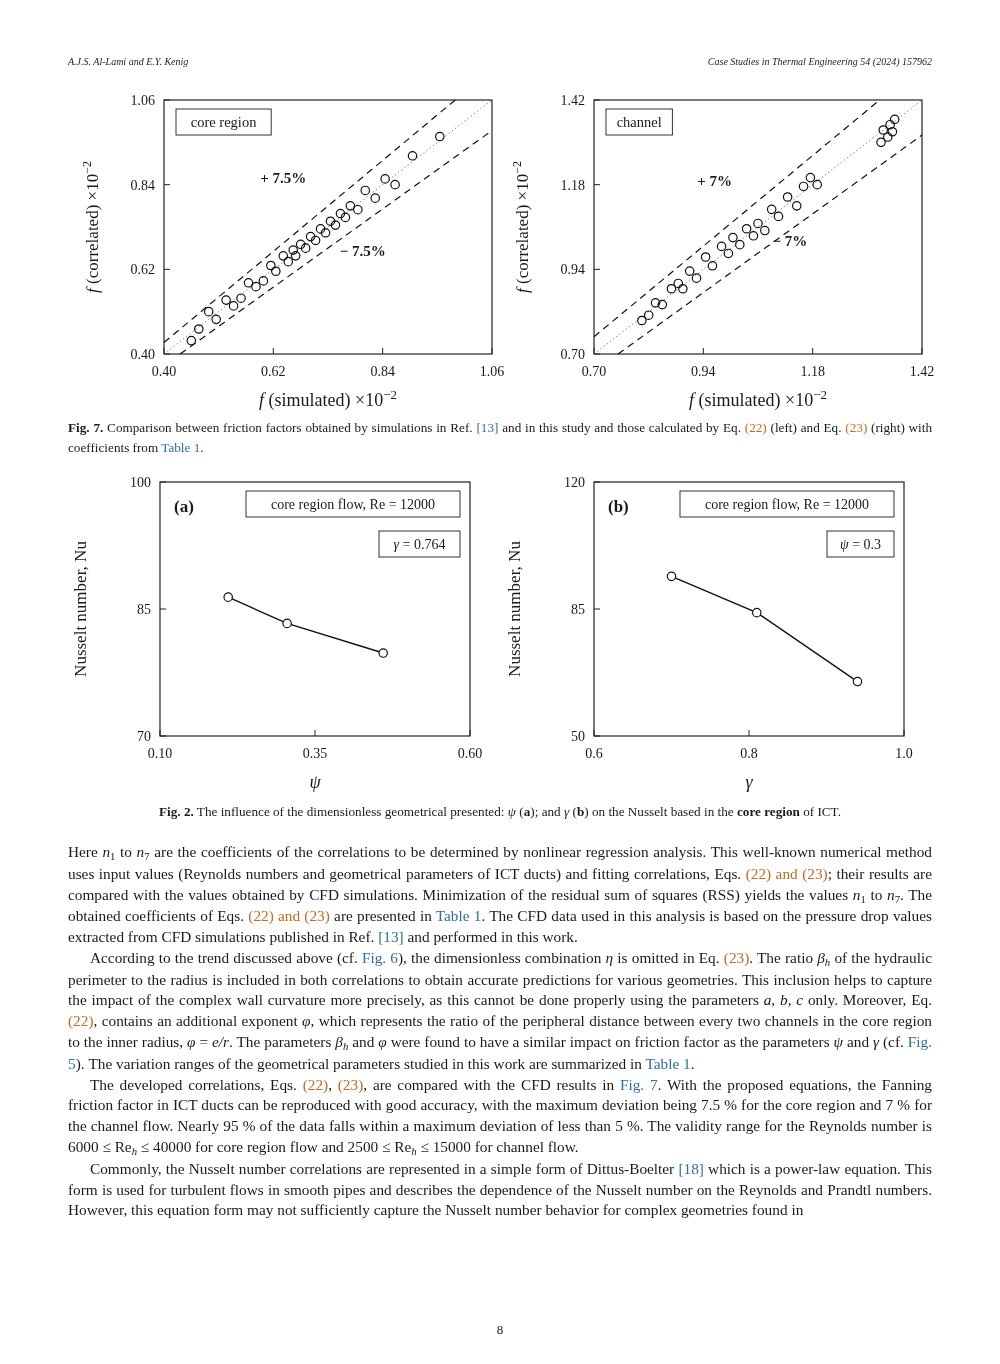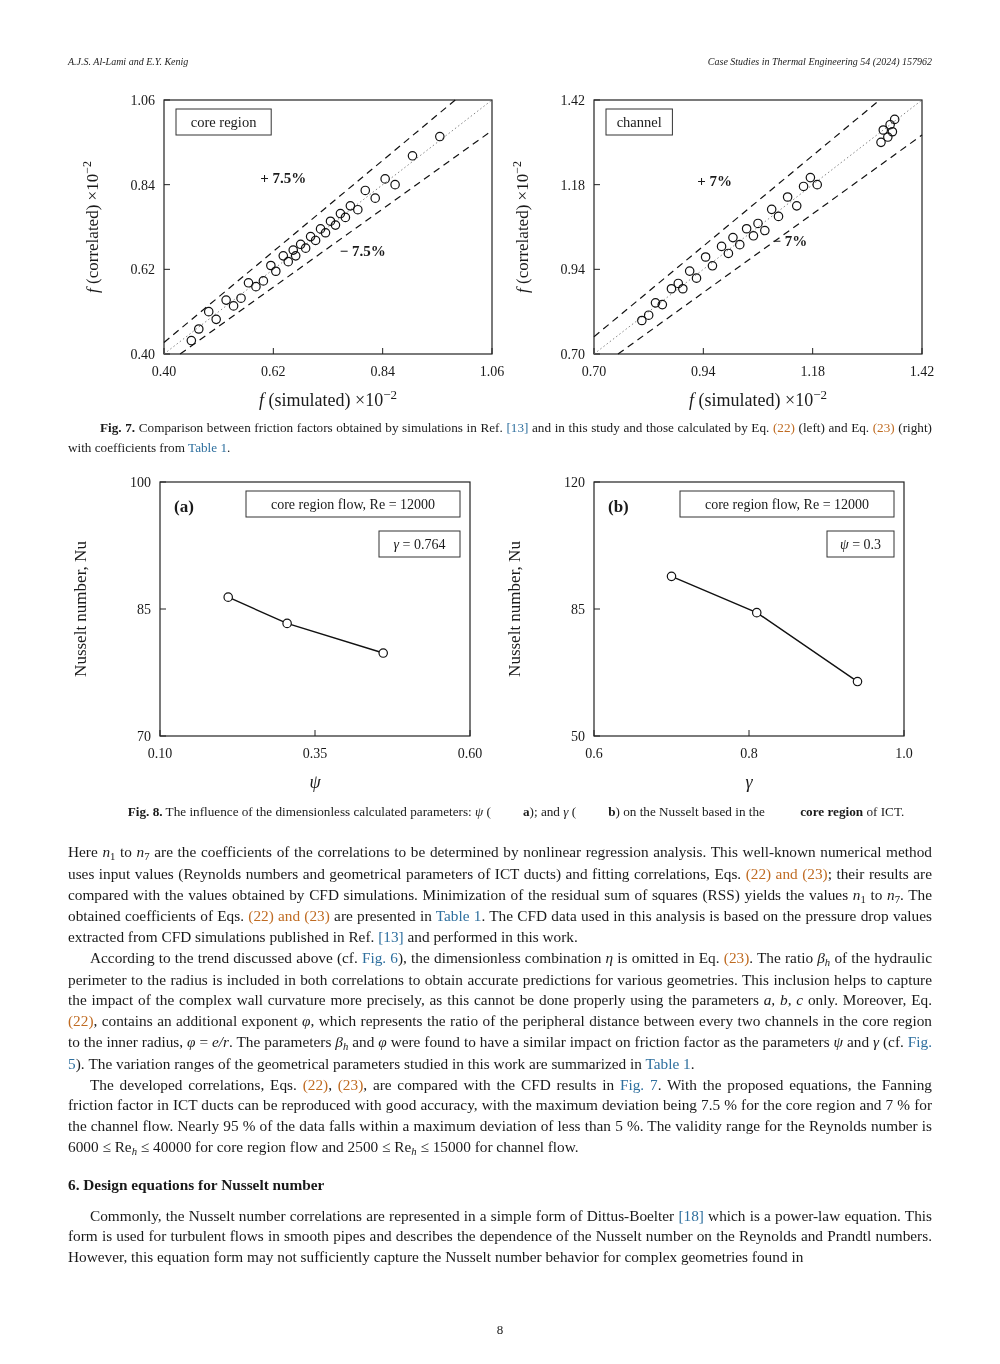--- a/index.html
+++ b/index.html
@@ -7,21 +7,21 @@
         font-family:"Liberation Serif","DejaVu Serif",serif;color:#1a1a1a;overflow:hidden;}
   .header{position:absolute;top:56px;left:68px;right:68px;display:flex;
           justify-content:space-between;font-size:10px;font-style:italic;color:#222;}
   .figrow{position:absolute;display:flex;}
   .fig7{top:86px;left:76px;}
   .fig8{top:468px;left:64px;gap:14px;}
   .chart{position:relative;}
   .caption{position:absolute;left:68px;right:68px;font-size:13.2px;line-height:1.5;color:#1a1a1a;}
   .cap7{top:418px;text-align:justify;}
   .cap8{top:802px;text-align:center;}
-  .b{font-weight:bold;margin-left:32px;}
+  .b{font-weight:bold;}
   .i{font-style:italic;}
   .link{color:var(--link,#2e6f9e);}
   .elink{color:var(--elink,#bf6b22);}
   .sub{font-size:0.7em;vertical-align:-0.3em;}
   .subi{font-size:0.7em;vertical-align:-0.3em;font-style:italic;}
   .bodytext{position:absolute;top:842px;left:68px;right:68px;font-size:15.3px;
             line-height:1.36;text-align:justify;}
   .bodytext p{margin:0;text-indent:22px;}
   .bodytext p.noindent{text-indent:0;}
   .bodytext h2{font-size:15.3px;font-weight:bold;margin:16px 0 10px;text-indent:0;text-align:left;}
@@ -212,25 +212,24 @@
           <text text-anchor="start" font-size="17" fill="#1a1a1a" x="110" y="44" font-weight="bold"><tspan>(b)</tspan></text>
           <rect x="182" y="23" width="214" height="26" fill="#fff" stroke="#333" stroke-width="1"></rect>
           <text text-anchor="middle" font-size="14" fill="#1a1a1a" x="289" y="41"><tspan>core region flow, Re = 12000</tspan></text>
           <rect x="329" y="63" width="67" height="26" fill="#fff" stroke="#333" stroke-width="1"></rect>
           <text text-anchor="middle" font-size="14" fill="#1a1a1a" x="362.5" y="81"><tspan font-style="italic">ψ </tspan><tspan>= 0.3</tspan></text>
           <text text-anchor="middle" font-size="18" fill="#1a1a1a" x="251" y="320"><tspan font-style="italic">γ</tspan></text>
           <text text-anchor="middle" font-size="17" fill="#1a1a1a" transform="translate(22,141) rotate(-90)"><tspan>Nusselt number, Nu</tspan></text>
         </svg></div>
   </div>
 
-  <div class="caption cap8"><span class="b">Fig. 8.</span><span> The influence of the dimensionless calculated parameters: </span><span class="i">ψ</span><span> (</span><span class="b">a</span><span>); and </span><span class="i">γ</span><span> (</span><span class="b">b</span><span>) on the Nusselt based in the </span><span class="b">core region</span><span> of ICT.</span></div>
+  <div class="caption cap8"><span class="b">Fig. 2.</span><span> The influence of the dimensionless geometrical presented: </span><span class="i">ψ</span><span> (</span><span class="b">a</span><span>); and </span><span class="i">γ</span><span> (</span><span class="b">b</span><span>) on the Nusselt based in the </span><span class="b">core region</span><span> of ICT.</span></div>
 
   <div class="bodytext">
     <p class="noindent"><span>Here </span><span class="i">n</span><span class="sub">1</span><span> to </span><span class="i">n</span><span class="sub">7</span><span> are the coefficients of the correlations to be determined by nonlinear regression analysis. This well-known numerical method uses input values (Reynolds numbers and geometrical parameters of ICT ducts) and fitting correlations, Eqs. </span><span class="elink">(22) and (23)</span><span>; their results are compared with the values obtained by CFD simulations. Minimization of the residual sum of squares (RSS) yields the values </span><span class="i">n</span><span class="sub">1</span><span> to </span><span class="i">n</span><span class="sub">7</span><span>. The obtained coefficients of Eqs. </span><span class="elink">(22) and (23)</span><span> are presented in </span><span class="link">Table 1</span><span>. The CFD data used in this analysis is based on the pressure drop values extracted from CFD simulations published in Ref. </span><span class="link">[13]</span><span> and performed in this work.</span></p>
     <p><span>According to the trend discussed above (cf. </span><span class="link">Fig. 6</span><span>), the dimensionless combination </span><span class="i">η</span><span> is omitted in Eq. </span><span class="elink">(23)</span><span>. The ratio </span><span class="i">β</span><span class="subi">h</span><span> of the hydraulic perimeter to the radius is included in both correlations to obtain accurate predictions for various geometries. This inclusion helps to capture the impact of the complex wall curvature more precisely, as this cannot be done properly using the parameters </span><span class="i">a, b, c</span><span> only. Moreover, Eq. </span><span class="elink">(22)</span><span>, contains an additional exponent </span><span class="i">φ</span><span>, which represents the ratio of the peripheral distance between every two channels in the core region to the inner radius, </span><span class="i">φ</span><span> = </span><span class="i">e/r</span><span>. The parameters </span><span class="i">β</span><span class="subi">h</span><span> and </span><span class="i">φ</span><span> were found to have a similar impact on friction factor as the parameters </span><span class="i">ψ</span><span> and </span><span class="i">γ</span><span> (cf. </span><span class="link">Fig. 5</span><span>). The variation ranges of the geometrical parameters studied in this work are summarized in </span><span class="link">Table 1</span><span>.</span></p>
     <p><span>The developed correlations, Eqs. </span><span class="elink">(22)</span><span>, </span><span class="elink">(23)</span><span>, are compared with the CFD results in </span><span class="link">Fig. 7</span><span>. With the proposed equations, the Fanning friction factor in ICT ducts can be reproduced with good accuracy, with the maximum deviation being 7.5 % for the core region and 7 % for the channel flow. Nearly 95 % of the data falls within a maximum deviation of less than 5 %. The validity range for the Reynolds number is 6000 ≤ Re</span><span class="subi">h</span><span> ≤ 40000 for core region flow and 2500 ≤ Re</span><span class="subi">h</span><span> ≤ 15000 for channel flow.</span></p>
-    <h2>6. Design equations for Nusselt number</h2>
     <p><span>Commonly, the Nusselt number correlations are represented in a simple form of Dittus-Boelter </span><span class="link">[18]</span><span> which is a power-law equation. This form is used for turbulent flows in smooth pipes and describes the dependence of the Nusselt number on the Reynolds and Prandtl numbers. However, this equation form may not sufficiently capture the Nusselt number behavior for complex geometries found in</span></p>
   </div>
 
   <div class="pagenum">8</div>
 
 </div>
 
 </body></html>

